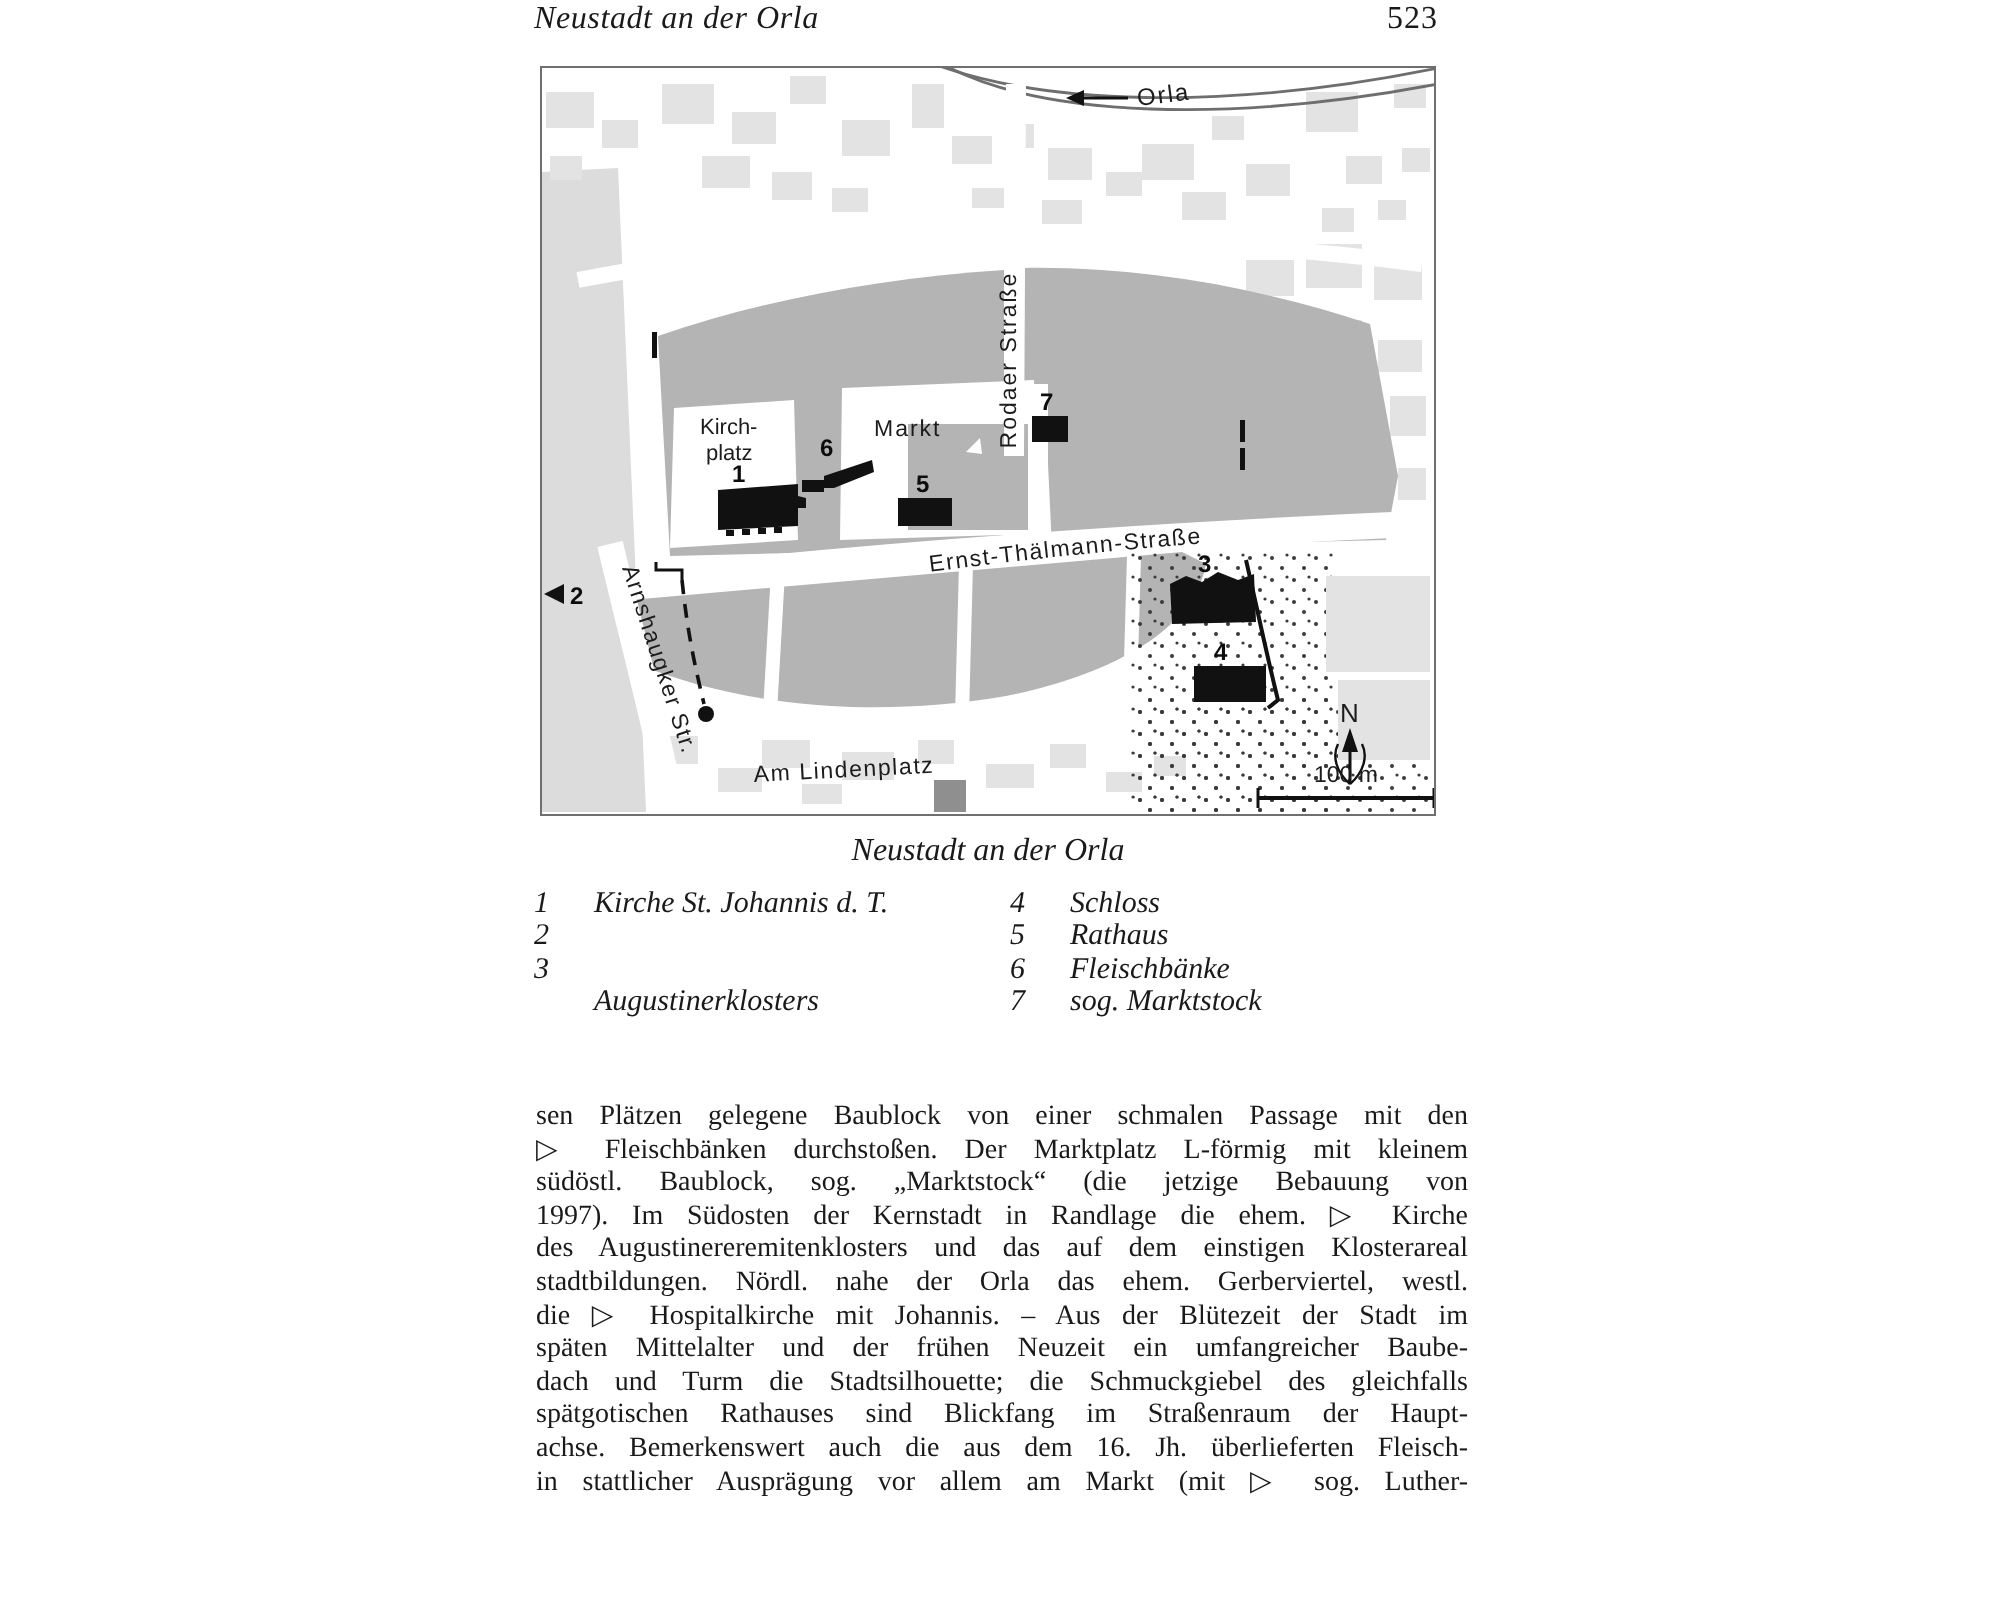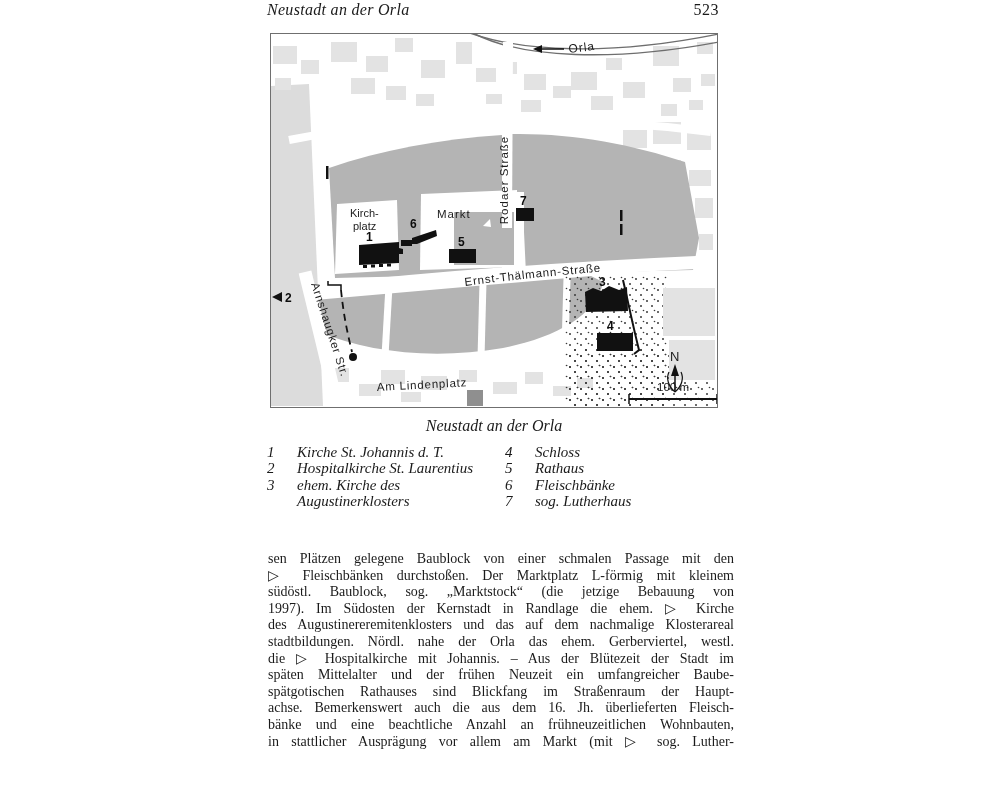--- a/index.html
+++ b/index.html
@@ -222,25 +222,23 @@
   <div class="caption">Neustadt an der Orla</div>
 
   <div class="legend">
     <div class="legend-col legend-left">
       <div class="legend-row">
         <span class="legend-num">1</span>
         <span class="legend-text">Kirche St. Johannis d. T.</span>
       </div>
       <div class="legend-row">
         <span class="legend-num">2</span>
-        <span class="legend-text">Hospitalkirche St. Laurentius</span>
       </div>
       <div class="legend-row">
         <span class="legend-num">3</span>
-        <span class="legend-text">ehem. Kirche des</span>
       </div>
       <div class="legend-row">
         <span class="legend-num"></span>
         <span class="legend-text">Augustinerklosters</span>
       </div>
     </div>
     <div class="legend-col legend-right">
       <div class="legend-row">
         <span class="legend-num">4</span>
         <span class="legend-text">Schloss</span>
@@ -248,33 +246,33 @@
       <div class="legend-row">
         <span class="legend-num">5</span>
         <span class="legend-text">Rathaus</span>
       </div>
       <div class="legend-row">
         <span class="legend-num">6</span>
         <span class="legend-text">Fleischbänke</span>
       </div>
       <div class="legend-row">
         <span class="legend-num">7</span>
-        <span class="legend-text">sog. Lutherhaus</span>
+        <span class="legend-text">sog. Marktstock</span>
       </div>
     </div>
   </div>
 
   <div class="body-text">
     <div class="line">sen Plätzen gelegene Baublock von einer schmalen Passage mit den</div>
     <div class="line">▷ Fleischbänken durchstoßen. Der Marktplatz L-förmig mit kleinem</div>
     <div class="line">südöstl. Baublock, sog. „Marktstock“ (die jetzige Bebauung von</div>
     <div class="line">1997). Im Südosten der Kernstadt in Randlage die ehem. ▷ Kirche</div>
-    <div class="line">des Augustinereremitenklosters und das auf dem nachmalige Klosterareal</div>
+    <div class="line">des Augustinereremitenklosters und das auf dem einstigen Klosterareal</div>
     <div class="line">stadtbildungen. Nördl. nahe der Orla das ehem. Gerberviertel, westl.</div>
     <div class="line">die ▷ Hospitalkirche mit Johannis. – Aus der Blütezeit der Stadt im</div>
     <div class="line">späten Mittelalter und der frühen Neuzeit ein umfangreicher Baube-</div>
+    <div class="line">dach und Turm die Stadtsilhouette; die Schmuckgiebel des gleichfalls</div>
     <div class="line">spätgotischen Rathauses sind Blickfang im Straßenraum der Haupt-</div>
     <div class="line">achse. Bemerkenswert auch die aus dem 16. Jh. überlieferten Fleisch-</div>
-    <div class="line">bänke und eine beachtliche Anzahl an frühneuzeitlichen Wohnbauten,</div>
     <div class="line">in stattlicher Ausprägung vor allem am Markt (mit ▷ sog. Luther-</div>
   </div>
 
 </div>
 
 </body></html>

